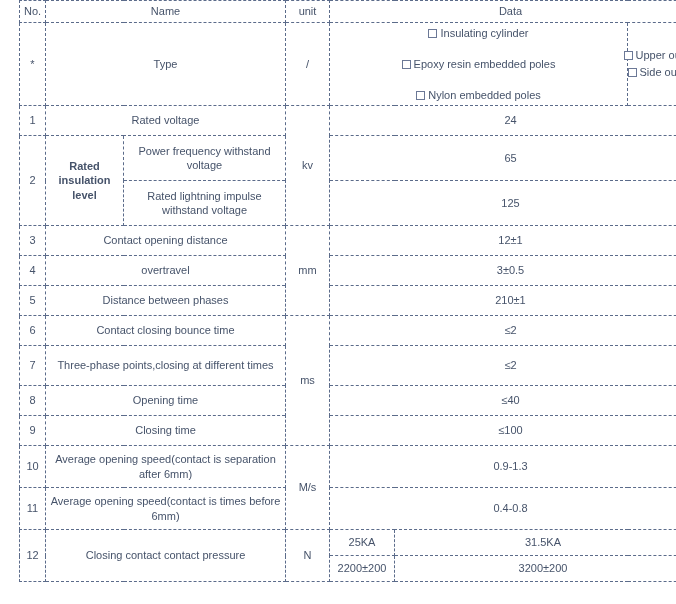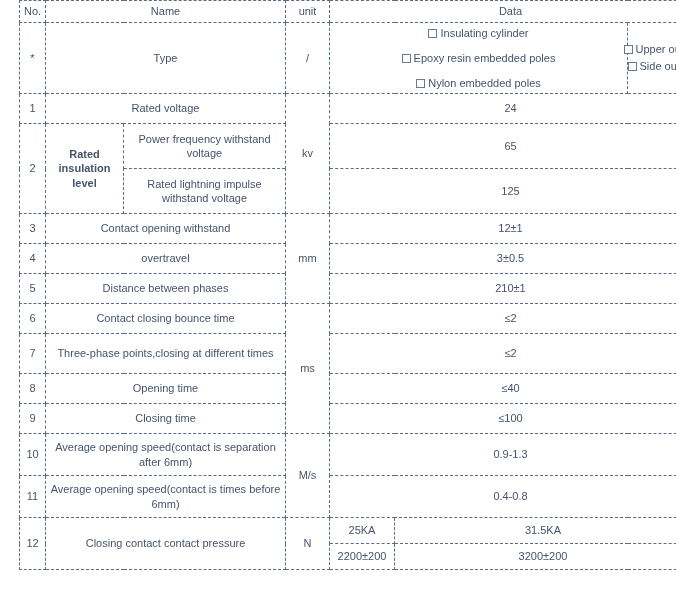--- a/index.html
+++ b/index.html
@@ -51,21 +51,21 @@
     padding-left: 6px;
   }
   td.header {
     background: #ffffff;
     color: #46536a;
   }
   .type-options {
     display: flex;
     flex-direction: column;
     align-items: center;
-    gap: 10px;
+    gap: 16px;
     font-size: 11px;
   }
   .type-right {
     display: flex;
     flex-direction: column;
     align-items: center;
     gap: 2px;
     font-size: 11px;
   }
   .opt {
@@ -141,21 +141,21 @@
         <td class="data-cell" colspan="3">65</td>
       </tr>
 
       <tr style="height:45px">
         <td class="name-cell">Rated lightning impulse withstand voltage</td>
         <td class="data-cell" colspan="3">125</td>
       </tr>
 
       <tr style="height:30px">
         <td class="no-cell">3</td>
-        <td class="name-cell" colspan="2">Contact opening withstand</td>
+        <td class="name-cell" colspan="2">Contact opening distance</td>
         <td rowspan="3">mm</td>
         <td class="data-cell" colspan="3">12±1</td>
       </tr>
 
       <tr style="height:30px">
         <td class="no-cell">4</td>
         <td class="name-cell" colspan="2">overtravel</td>
         <td class="data-cell" colspan="3">3±0.5</td>
       </tr>
 

